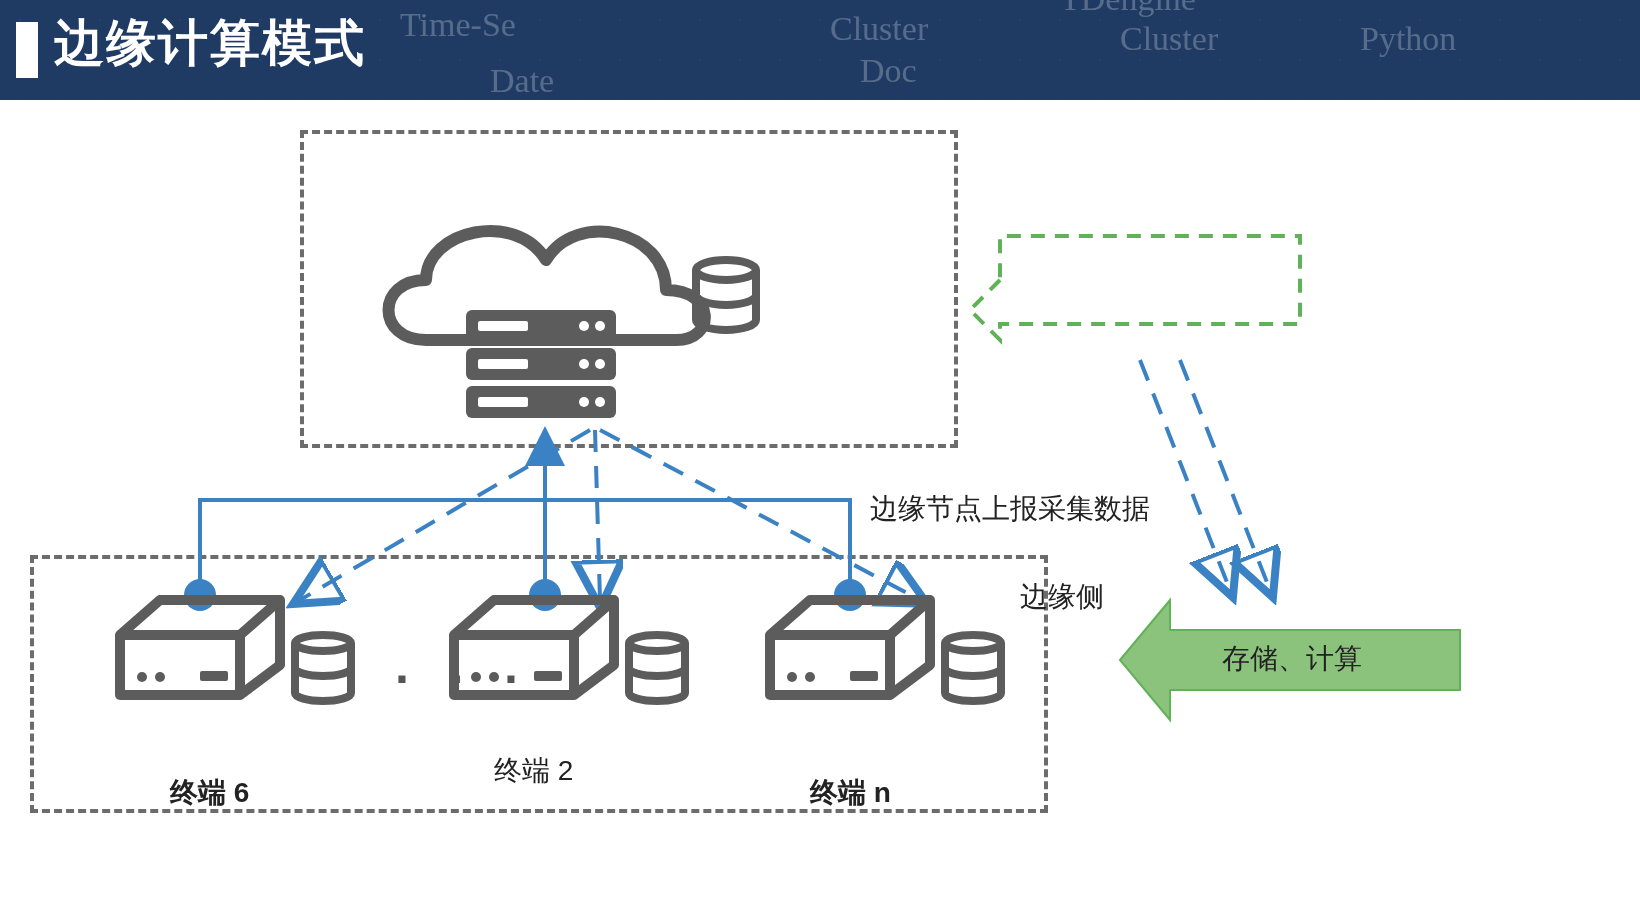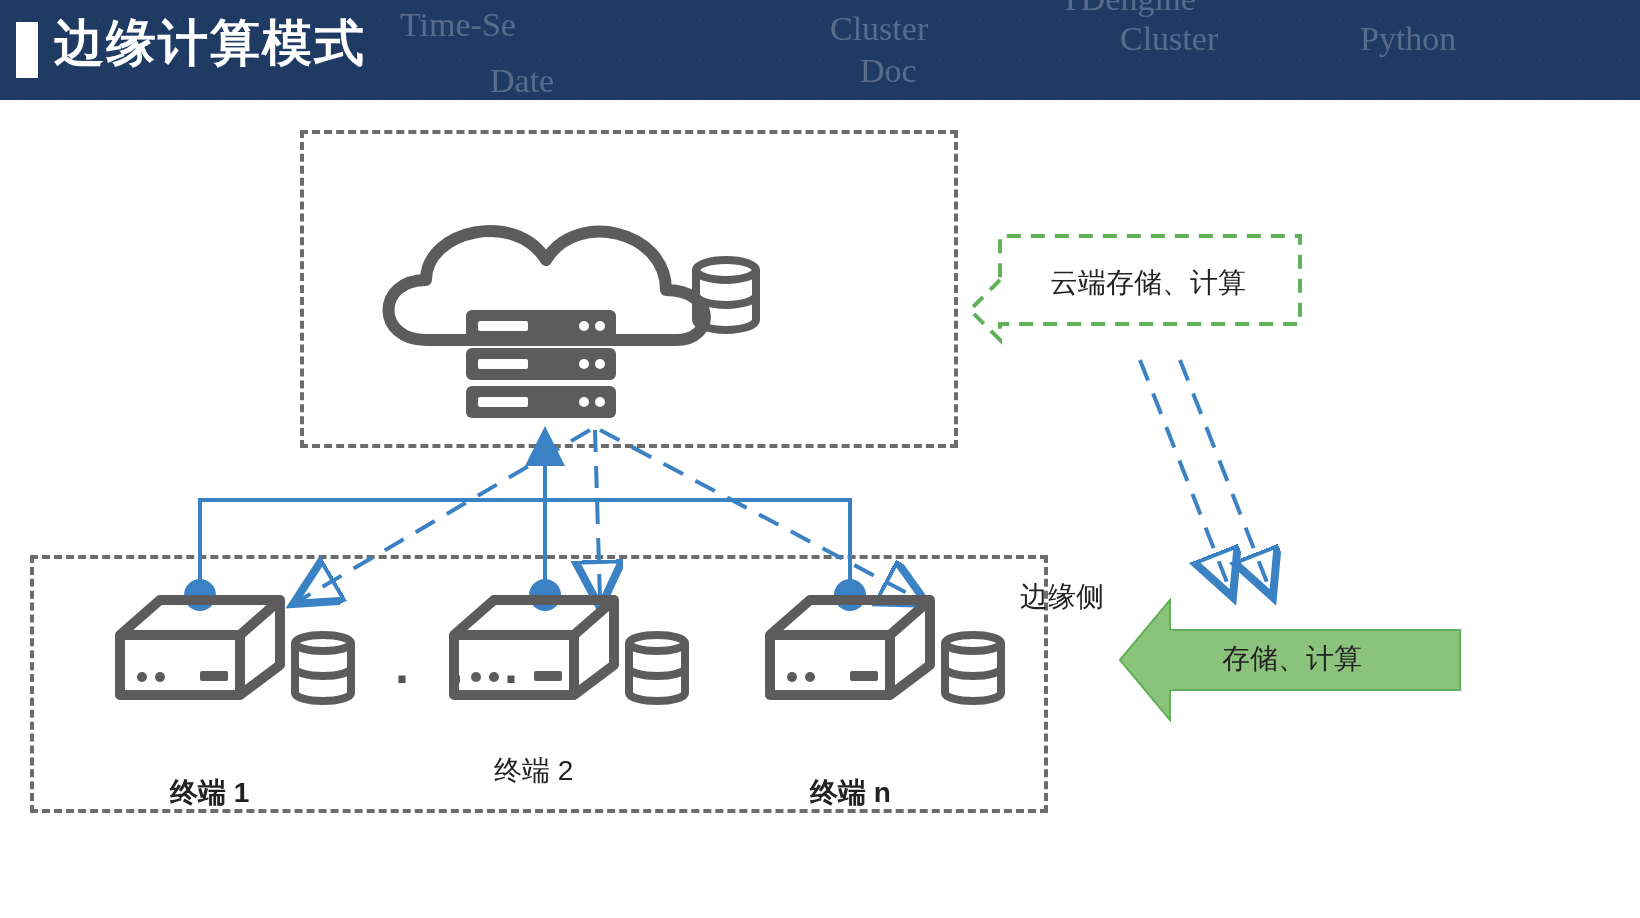--- a/index.html
+++ b/index.html
@@ -85,25 +85,26 @@
     <path d="M0 10 V60"></path>
           <path d="M60 10 V60"></path>
     <path d="M0 35 a30 10 0 0 0 60 0"></path>
     <path d="M0 60 a30 10 0 0 0 60 0"></path>
    </g>
   </svg>
  </div>
 
  <div id="edgeBox" class="box"></div>
  <span id="lblEdgeSide" class="lbl">边缘侧</span>
+ <span id="lblReport" class="lbl">边缘节点上报采集数据</span>
 
  <div class="node n1"></div>
  <div class="node n2"></div>
  <div class="node n3"></div>
- <span id="lblT1" class="lbl">终端 1</span>
+ <span id="lblT1" class="lbl">终端 6</span>
  <span id="lblT2" class="lbl">终端 2</span>
  <span id="lblTn" class="lbl">终端 n</span>
  <span class="dots">· · ·</span>
 
  <svg class="overlay">
   <defs>
    <marker id="arrBlue" markerWidth="12" markerHeight="12" refX="9" refY="5" orient="auto">
     <path d="M0 0 L10 5 L0 10 Z" fill="#3b82c4"></path>
    </marker>
    <marker id="dotBlue" markerWidth="10" markerHeight="10" refX="5" refY="5">
@@ -191,15 +192,14 @@
   <g transform="translate(185,40)" stroke="#5c5c5c" stroke-width="8" fill="none">
    <ellipse cx="28" cy="8" rx="28" ry="8"></ellipse>
    <path d="M0 8 V58"></path>
           <path d="M56 8 V58"></path>
    <path d="M0 33 a28 8 0 0 0 56 0"></path>
    <path d="M0 58 a28 8 0 0 0 56 0"></path>
   </g>
       </g>
  </svg>
 
- <span class="lbl" style="position:absolute;left:1050px;top:264px">云端存储、计算</span>
  <span class="lbl" style="position:absolute;left:1222px;top:640px">存储、计算</span>
 </div>
 
 </body></html>

